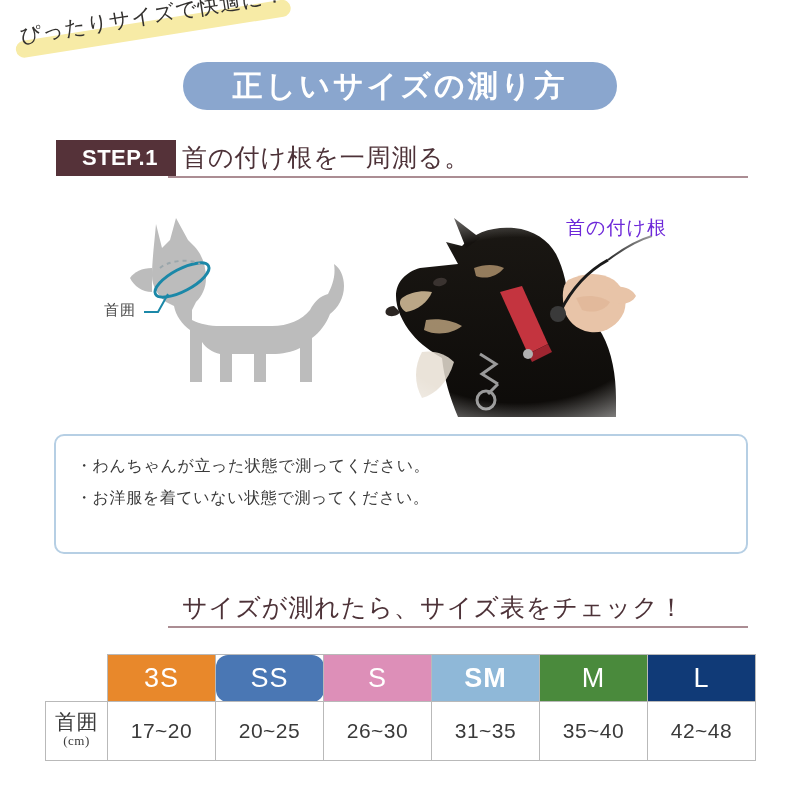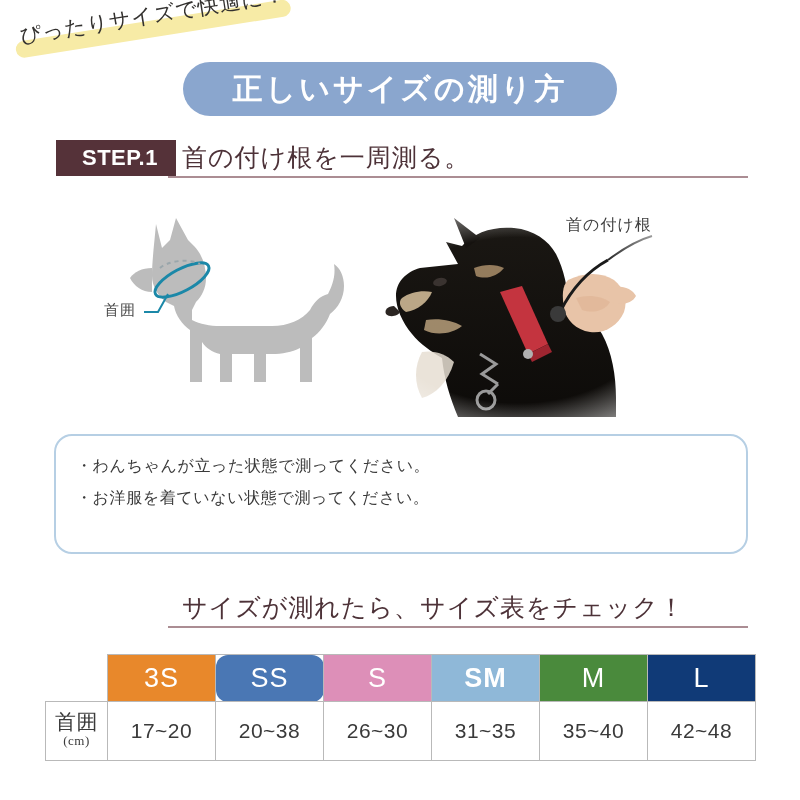--- a/index.html
+++ b/index.html
@@ -49,21 +49,21 @@
     transform: rotate(-9deg);
     transform-origin: left center;
   }
 
   
   .title-pill {
     position: absolute;
     left: 183px;
     top: 62px;
     width: 434px;
-    height: 54px;
+    height: 48px;
     background: #8aa6ce;
     border-radius: 27px;
     display: flex;
     align-items: center;
     justify-content: center;
   }
   .title-pill span {
     color: #ffffff;
     font-size: 30px;
     font-weight: 700;
@@ -138,35 +138,35 @@
     left: 362px;
     top: 202px;
     width: 346px;
     height: 215px;
   }
   .photo-box svg { display: block; }
   .photo-note {
     position: absolute;
     left: 204px;
     top: 13px;
-    font-size: 16px;
-    color: #404040;
+    font-size: 19px;
+    color: #6d28d9;
     letter-spacing: 1px;
     white-space: nowrap;
   }
 
   
   .notes-box {
     position: absolute;
     left: 54px;
     top: 434px;
     width: 694px;
     height: 120px;
     border: 2px solid #0f172a;
-    border-radius: 18px;
+    border-radius: 10px;
     box-sizing: border-box;
     padding: 14px 20px 0 20px;
   }
   .note-line {
     font-size: 16px;
     line-height: 32px;
     color: #3a3a3a;
     letter-spacing: 0.6px;
     white-space: nowrap;
   }
@@ -364,20 +364,20 @@
       <td style="background: rgb(143, 184, 216); font-weight: bold;">SM</td>
       <td style="background: rgb(74, 138, 60);">M</td>
       <td style="background: rgb(16, 58, 119);">L</td>
     </tr>
     <tr class="body-row">
       <td class="row-label">
         <span>首囲</span>
         <span class="unit">(cm)</span>
       </td>
       <td>17~20</td>
-      <td>20~38</td>
+      <td>20~25</td>
       <td>26~30</td>
       <td>31~35</td>
       <td>35~40</td>
       <td>42~48</td>
     </tr>
   </tbody>
 </table>
 
 </body></html>

